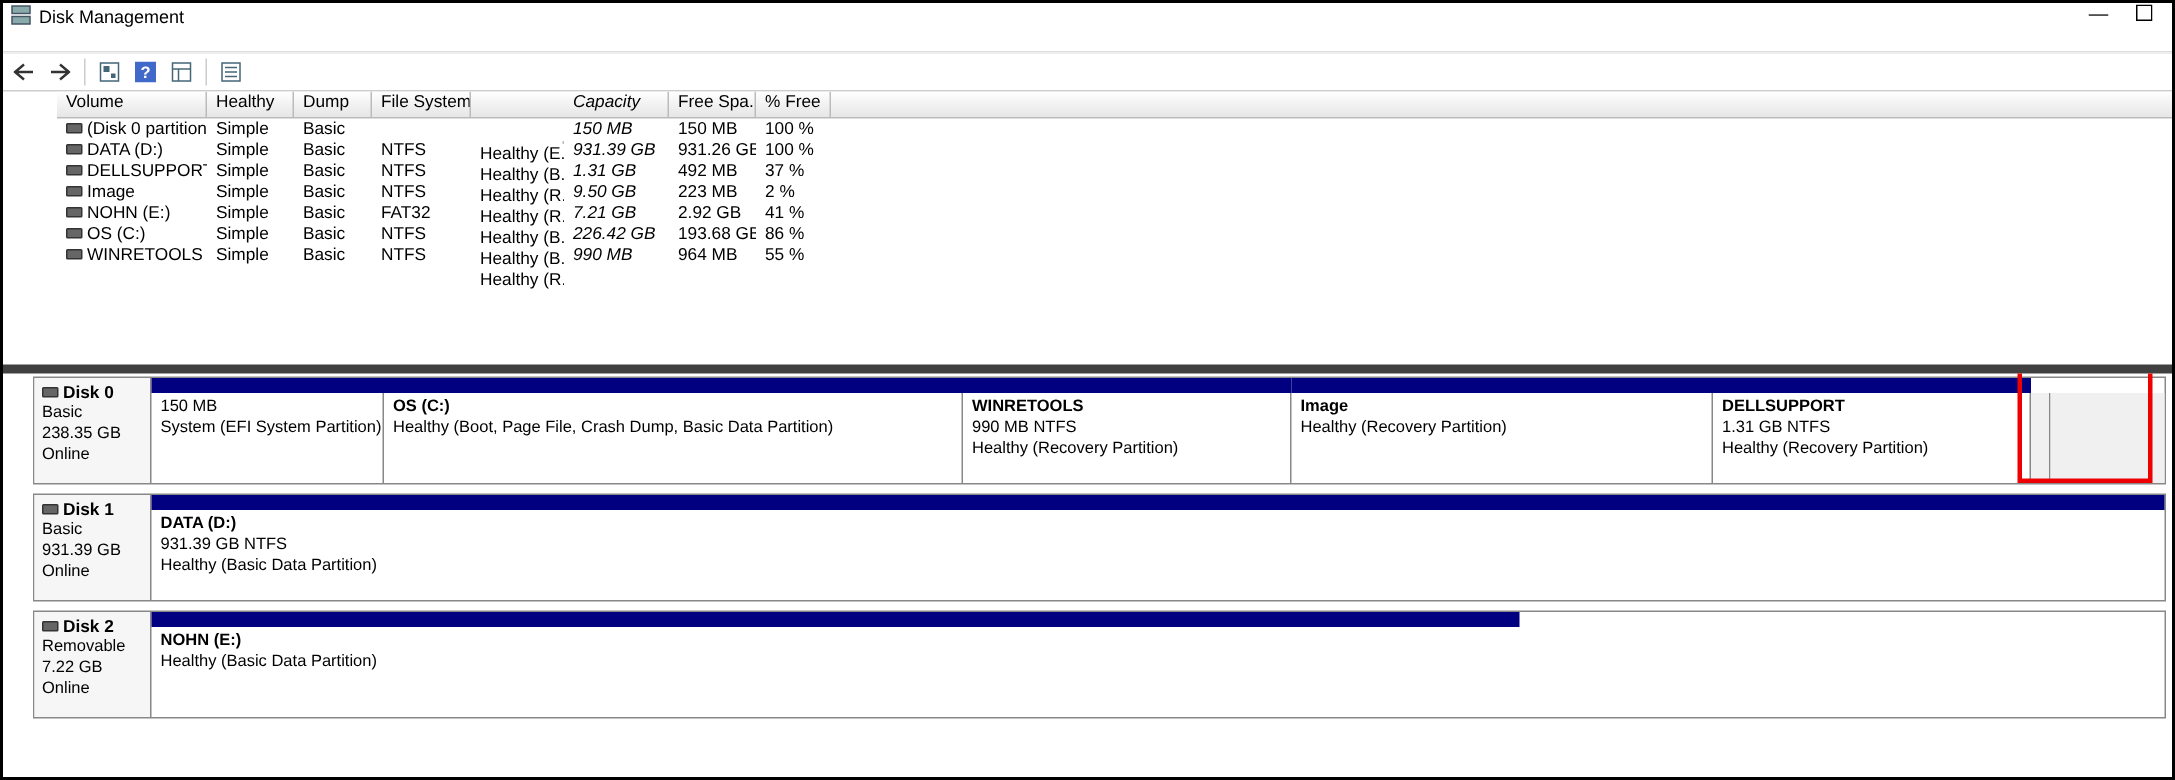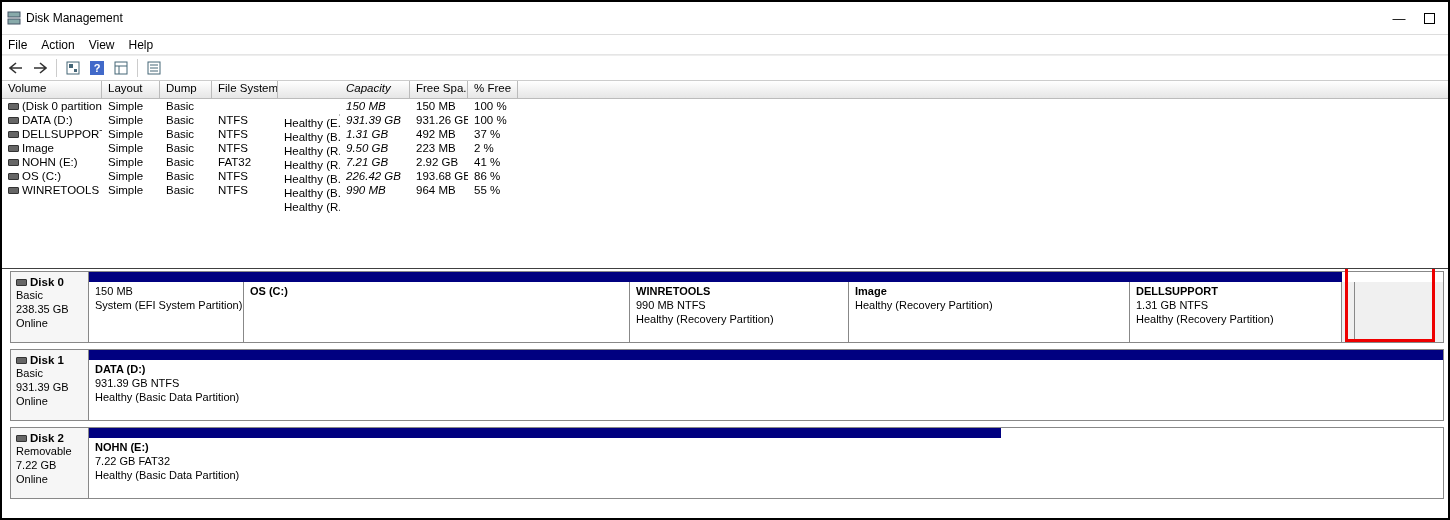--- a/index.html
+++ b/index.html
@@ -17,21 +17,21 @@
     border: 2px solid #000;
     width: 1450px;
     height: 520px;
     display: flex;
     flex-direction: column;
     background: #fff;
   }
   
   .titlebar {
     display: flex;
-    align-items: center;
+    align-items: flex-end;
     height: 22px;
     padding: 16px 4px;
     border-bottom: 1px solid #ddd;
     font-size: 12px;
   }
   .titlebar .app-icon { width: 16px; height: 16px; margin-right: 4px; display:flex; align-items:center; justify-content:center; }
   .titlebar .spacer { flex: 1; }
   .win-btn { width: 30px; height: 20px; display:flex; align-items:center; justify-content:center; font-size:13px; }
   
   .menubar {
@@ -55,23 +55,24 @@
   }
   .tb-btn {
     width: 20px; height: 20px;
     display:flex; align-items:center; justify-content:center;
     border: 1px solid transparent;
     font-size: 13px;
   }
   .tb-sep { width:1px; height:18px; background:#ccc; margin:0 2px; }
   
   .volume-list {
-    border-bottom: 1px solid #404040;
+    border-bottom: 6px solid #404040;
     height: 188px;
     overflow: hidden;
+    padding-left: 36px;
   }
   .vl-header {
     display: flex;
     height: 18px;
     background: linear-gradient(to bottom,#fff 0%,#f2f2f2 50%,#e6e6e6 100%);
     border-bottom: 1px solid #bbb;
   }
   .vl-header div {
     border-right: 1px solid #bbb;
     padding: 1px 6px;
@@ -100,21 +101,21 @@
     padding: 0 6px;
     overflow: hidden;
     white-space: nowrap;
     flex-shrink: 0;
   }
   .vol-icon { display:inline-block; width:11px; height:7px; background:#666; border:1px solid #333; margin-right:3px; vertical-align:middle; border-radius:1px;}
   
   .disk-area {
     flex: 1;
     overflow: auto;
-    padding: 2px 4px 2px 8px;
+    padding: 2px 4px 2px 20px;
   }
   .disk-row {
     display: flex;
     border: 1px solid #888;
     margin-bottom: 6px;
     background: #fff;
     height: 72px;
   }
   .disk-info {
     width: 78px;
@@ -174,26 +175,20 @@
     <span>Disk Management</span>
     <span class="spacer"></span>
     <span class="win-btn">—</span>
     <span class="win-btn">
       <svg width="11" height="11" viewBox="0 0 11 11">
           <rect x="0.5" y="0.5" width="10" height="10" fill="none" stroke="#000"></rect>
         </svg>
     </span>
   </div>
 
-  <div class="menubar">
-    <span>File</span>
-    <span>Action</span>
-    <span>View</span>
-    <span>Help</span>
-  </div>
 
   <div class="toolbar">
     <span class="tb-btn">
       <svg width="14" height="12" viewBox="0 0 14 12">
           <path d="M7 1 L1 6 L7 11 M1 6 H13" stroke="#333" stroke-width="1.6" fill="none"></path>
         </svg>
     </span>
     <span class="tb-btn">
       <svg width="14" height="12" viewBox="0 0 14 12">
           <path d="M7 1 L13 6 L7 11 M13 6 H1" stroke="#333" stroke-width="1.6" fill="none"></path>
@@ -227,21 +222,21 @@
           <line x1="3" y1="4" x2="11" y2="4" stroke="#467"></line>
           <line x1="3" y1="7" x2="11" y2="7" stroke="#467"></line>
           <line x1="3" y1="10" x2="11" y2="10" stroke="#467"></line>
         </svg>
     </span>
   </div>
 
   <div class="volume-list">
     <div class="vl-header">
       <div class="col-volume">Volume</div>
-      <div class="col-layout">Layout</div>
+      <div class="col-layout">Healthy</div>
       <div class="col-type">Dump</div>
       <div class="col-fs">File System</div>
       <div class="col-status">Status</div>
       <div class="col-cap">Capacity</div>
       <div class="col-free">Free Spa...</div>
       <div class="col-pct">% Free</div>
       <div class="col-spacer"></div>
     </div>
     <div id="vl-rows">
         <div class="vl-row">
@@ -335,20 +330,21 @@
             <div style="width:212px;"></div>
           <div class="unalloc" style="flex:1;background:transparent;"></div>
         </div>
         <div class="part-body">
           <div class="partition" style="width:155px;">
             <div>150 MB</div>
             <div>System (EFI System Partition)</div>
           </div>
           <div class="partition" style="width:386px;">
             <strong>OS  (C:)</strong>
+            <div>Healthy (Boot, Page File, Crash Dump, Basic Data Partition)</div>
           </div>
           <div class="partition" style="width:219px;">
             <strong>WINRETOOLS</strong>
             <div>990 MB NTFS</div>
             <div>Healthy (Recovery Partition)</div>
           </div>
           <div class="partition" style="width:281px;">
             <strong>Image</strong>
             <div>Healthy (Recovery Partition)</div>
           </div>
@@ -392,21 +388,20 @@
         <span>7.22 GB</span>
         <span>Online</span>
       </div>
       <div class="disk-partitions" style="flex:0 0 912px;">
         <div class="part-stripe">
             <div style="flex:1;"></div>
           </div>
         <div class="part-body">
           <div class="partition" style="flex:1;">
             <strong>NOHN  (E:)</strong>
-            <div>7.22 GB FAT32</div>
             <div>Healthy (Basic Data Partition)</div>
           </div>
         </div>
       </div>
     </div>
 
   </div>
 </div>
 
 </body></html>

